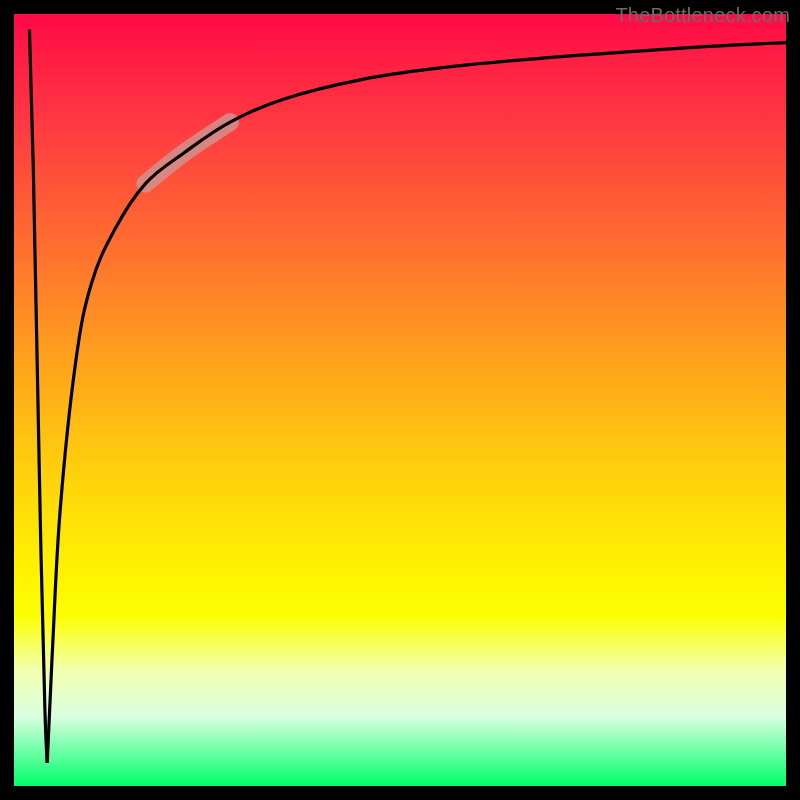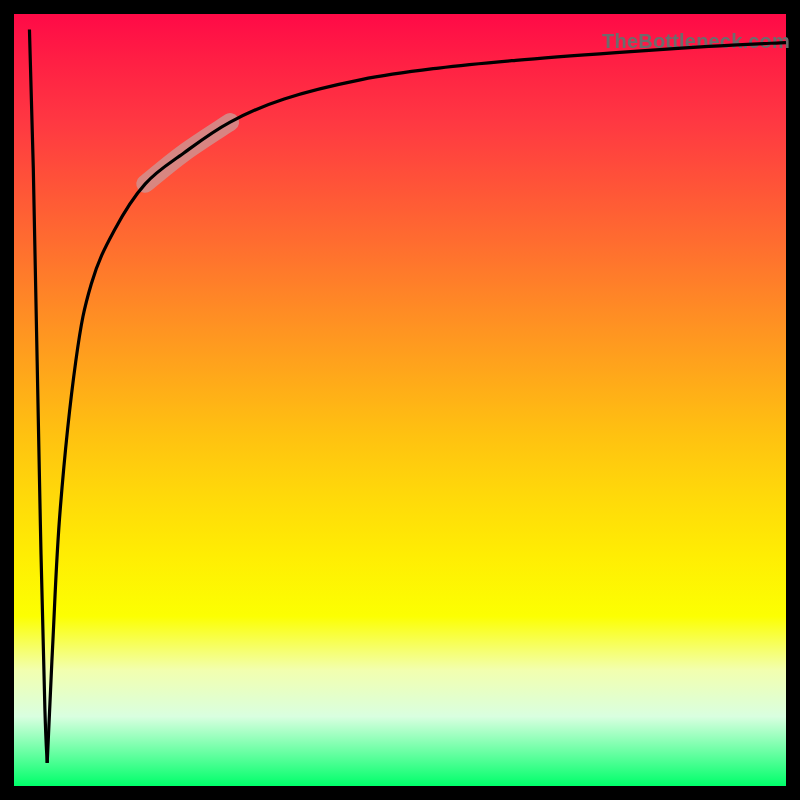--- a/index.html
+++ b/index.html
@@ -40,24 +40,23 @@
       #d9ffe0 91%,
       #00ff6a 100%
     );
   }
   .watermark {
     position: absolute;
     top: 4px;
     right: 10px;
     color: #6c6c6c;
     font-size: 20px;
-    font-weight: 700;
+    font-weight: 400;
     letter-spacing: 0.2px;
     user-select: none;
-    margin-top: 26px;
   }
   svg.curve {
     position: absolute;
     left: 0;
     top: 0;
     width: 800px;
     height: 800px;
     pointer-events: none;
   }
 </style>

